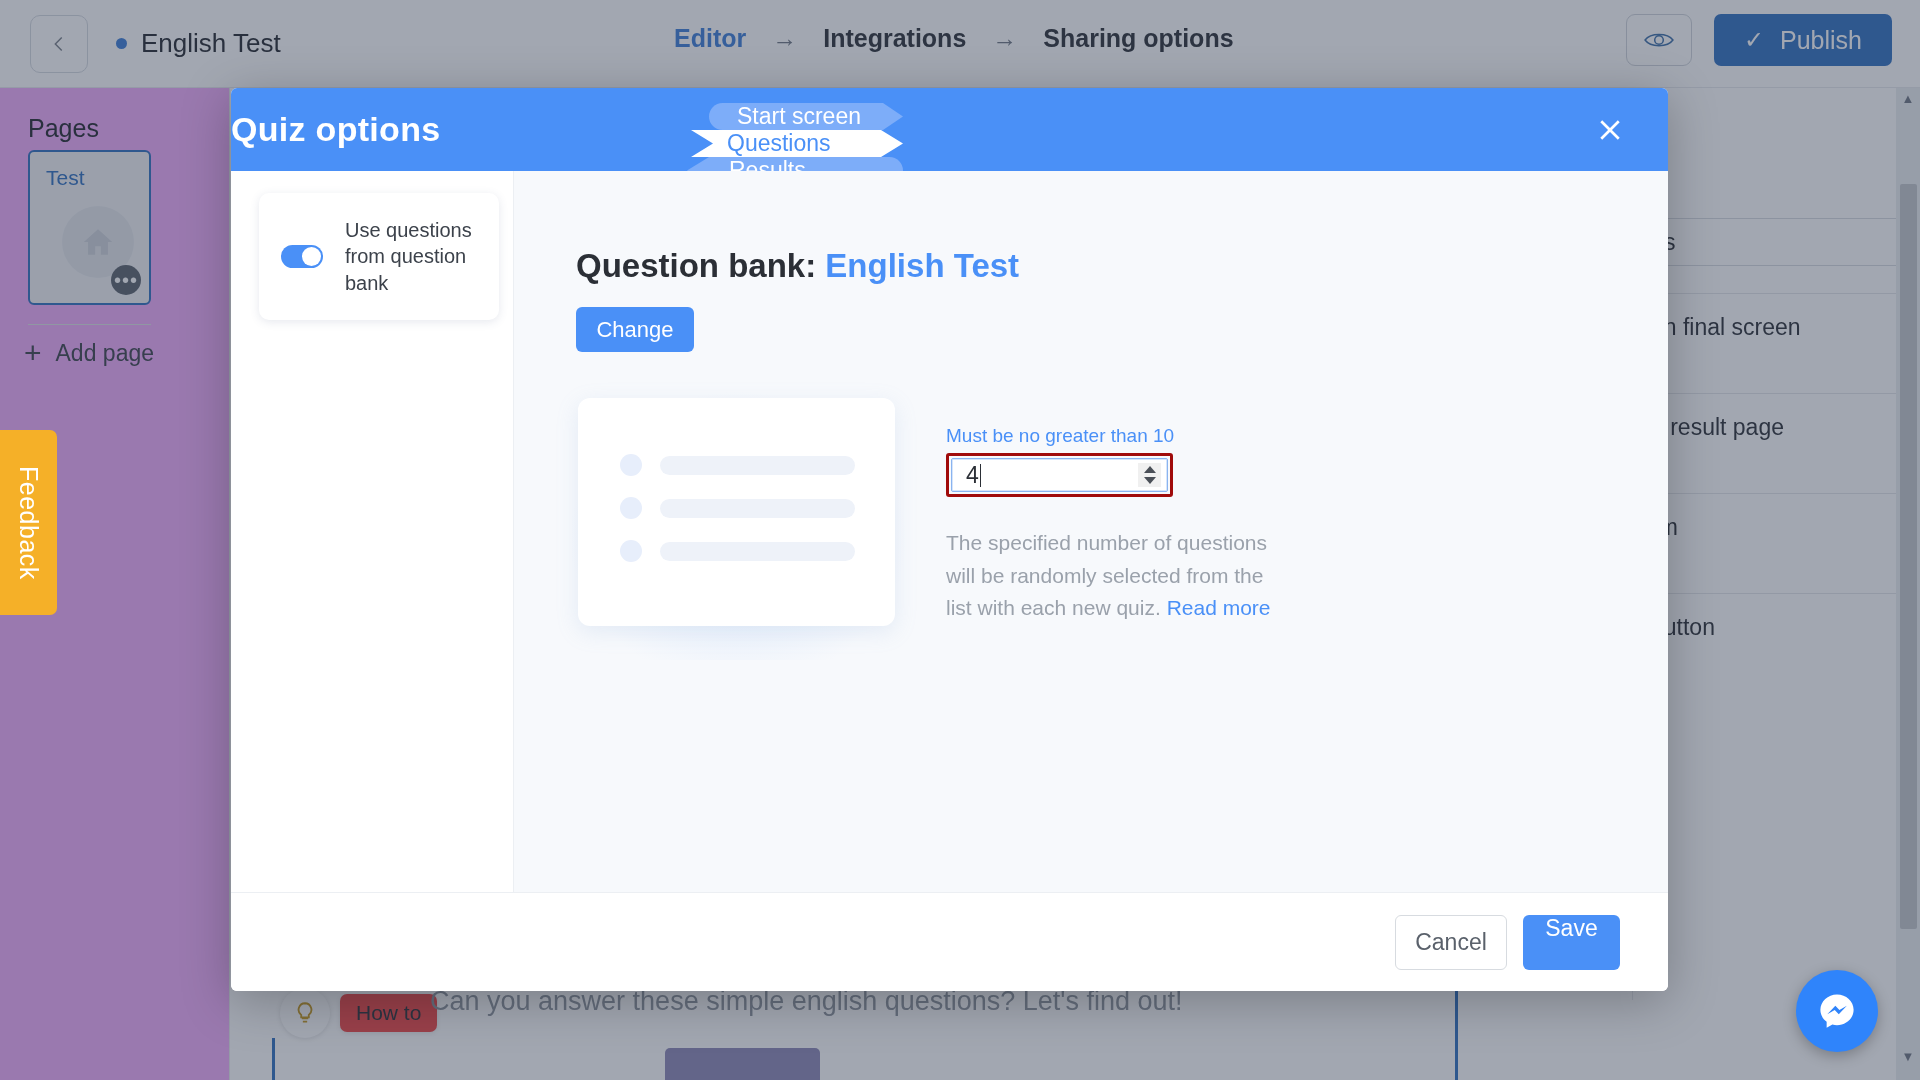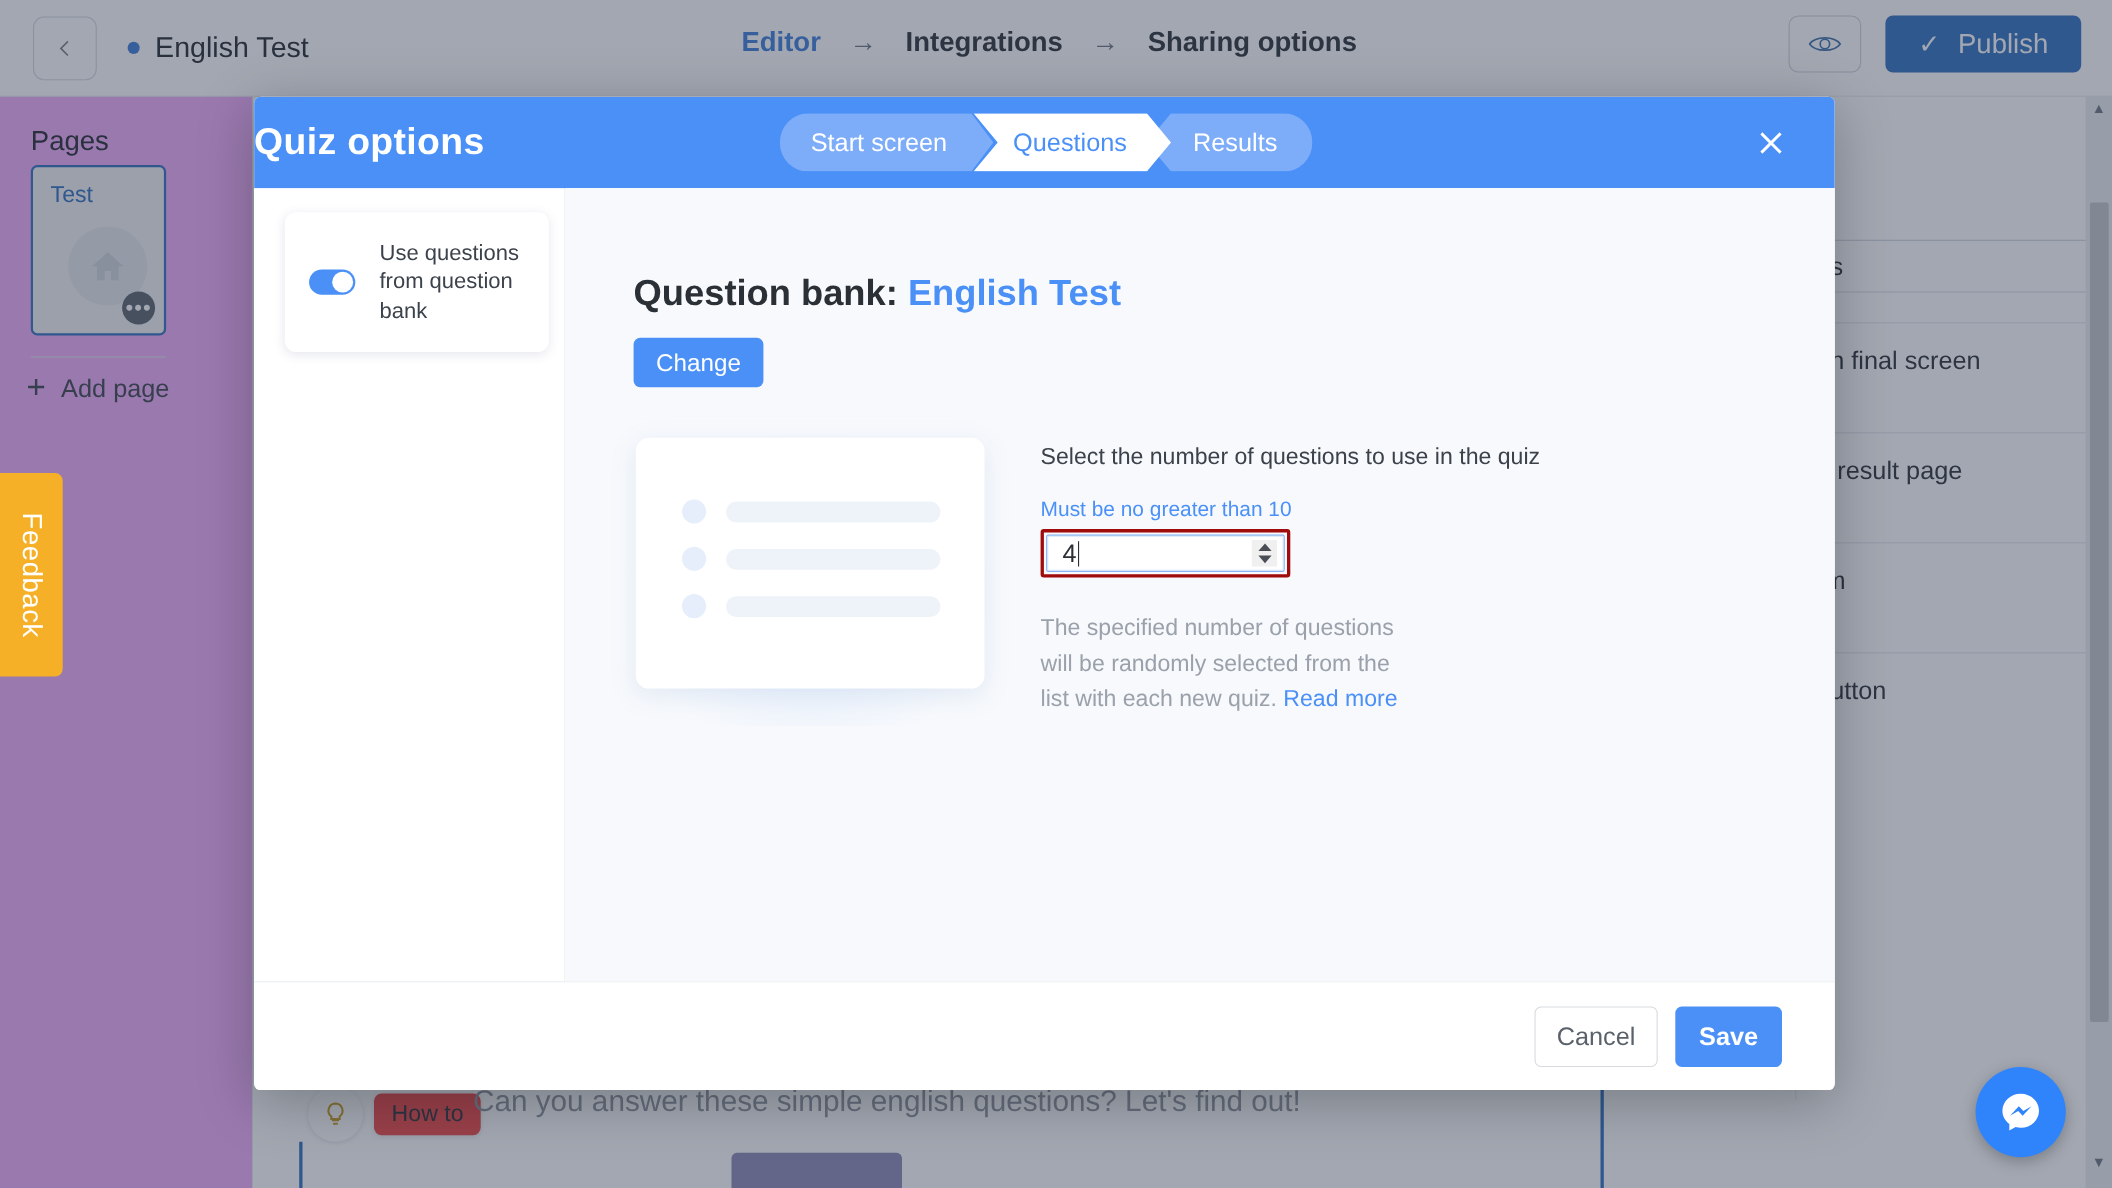--- a/index.html
+++ b/index.html
@@ -226,21 +226,21 @@
     height: 83px; background: #4a90f7;
     display: flex; align-items: center;
     position: relative; flex: 0 0 83px;
   }
   #modal-title {
     color: #fff; font-size: 34px; font-weight: bold;
     letter-spacing: .3px;
   }
   #steps {
     position: absolute; left: 478px; top: 15px;
-    display: flex; height: 53px;
+    display: flex; height: 53px; flex-direction: column;
   }
   .step {
     height: 53px; display: flex; align-items: center;
     font-size: 23px; position: relative;
     background: #7dadf9; color: #ffffff;
   }
   .step .lbl { position: relative; z-index: 2; }
   .step-0 {
     padding: 0 30px 0 28px; border-radius: 26px 0 0 26px;
     clip-path: polygon(0 0, calc(100% - 20px) 0, 100% 50%, calc(100% - 20px) 100%, 0 100%);
@@ -375,21 +375,21 @@
     gap: 16px; padding-right: 48px; flex: 0 0 99px; padding-left: 17px;
   }
   #cancel-btn {
     width: 112px; height: 55px; border: 1px solid #d7dbe0; border-radius: 6px;
     background: #fff; color: #5a616b; font-size: 23px;
     display: flex; align-items: center; justify-content: center;
   }
   #save-btn {
     width: 97px; height: 55px; border-radius: 6px;
     background: #4a90f7; color: #fff; font-size: 23px;
-    display: flex; align-items: center; justify-content: center; font-weight: bold;
+    display: flex; justify-content: center;
   }
 </style>
 </head>
 <body>
 
 <div id="app-backdrop">
 
   <div id="topbar">
     <div id="back-btn">
       <svg viewBox="0 0 24 24" fill="none" stroke="#7a8089" stroke-width="1.6">
@@ -548,21 +548,20 @@
               <div class="sk-bar"></div>
             </div>
             <div class="sk-row">
               <div class="sk-dot"></div>
               <div class="sk-bar"></div>
             </div>
           </div>
         </div>
 
         <div id="form-col">
-          <div id="num-label">Select the number of questions to use in the quiz</div>
           <div id="num-hint">Must be no greater than 10</div>
 
           <div id="num-highlight">
             <div id="num-input-box">
               <span id="num-value">4</span>
               <span id="num-caret"></span>
               <div id="spinner">
                 <div class="sp-arrow sp-up"></div>
                 <div class="sp-arrow sp-dn"></div>
               </div>

